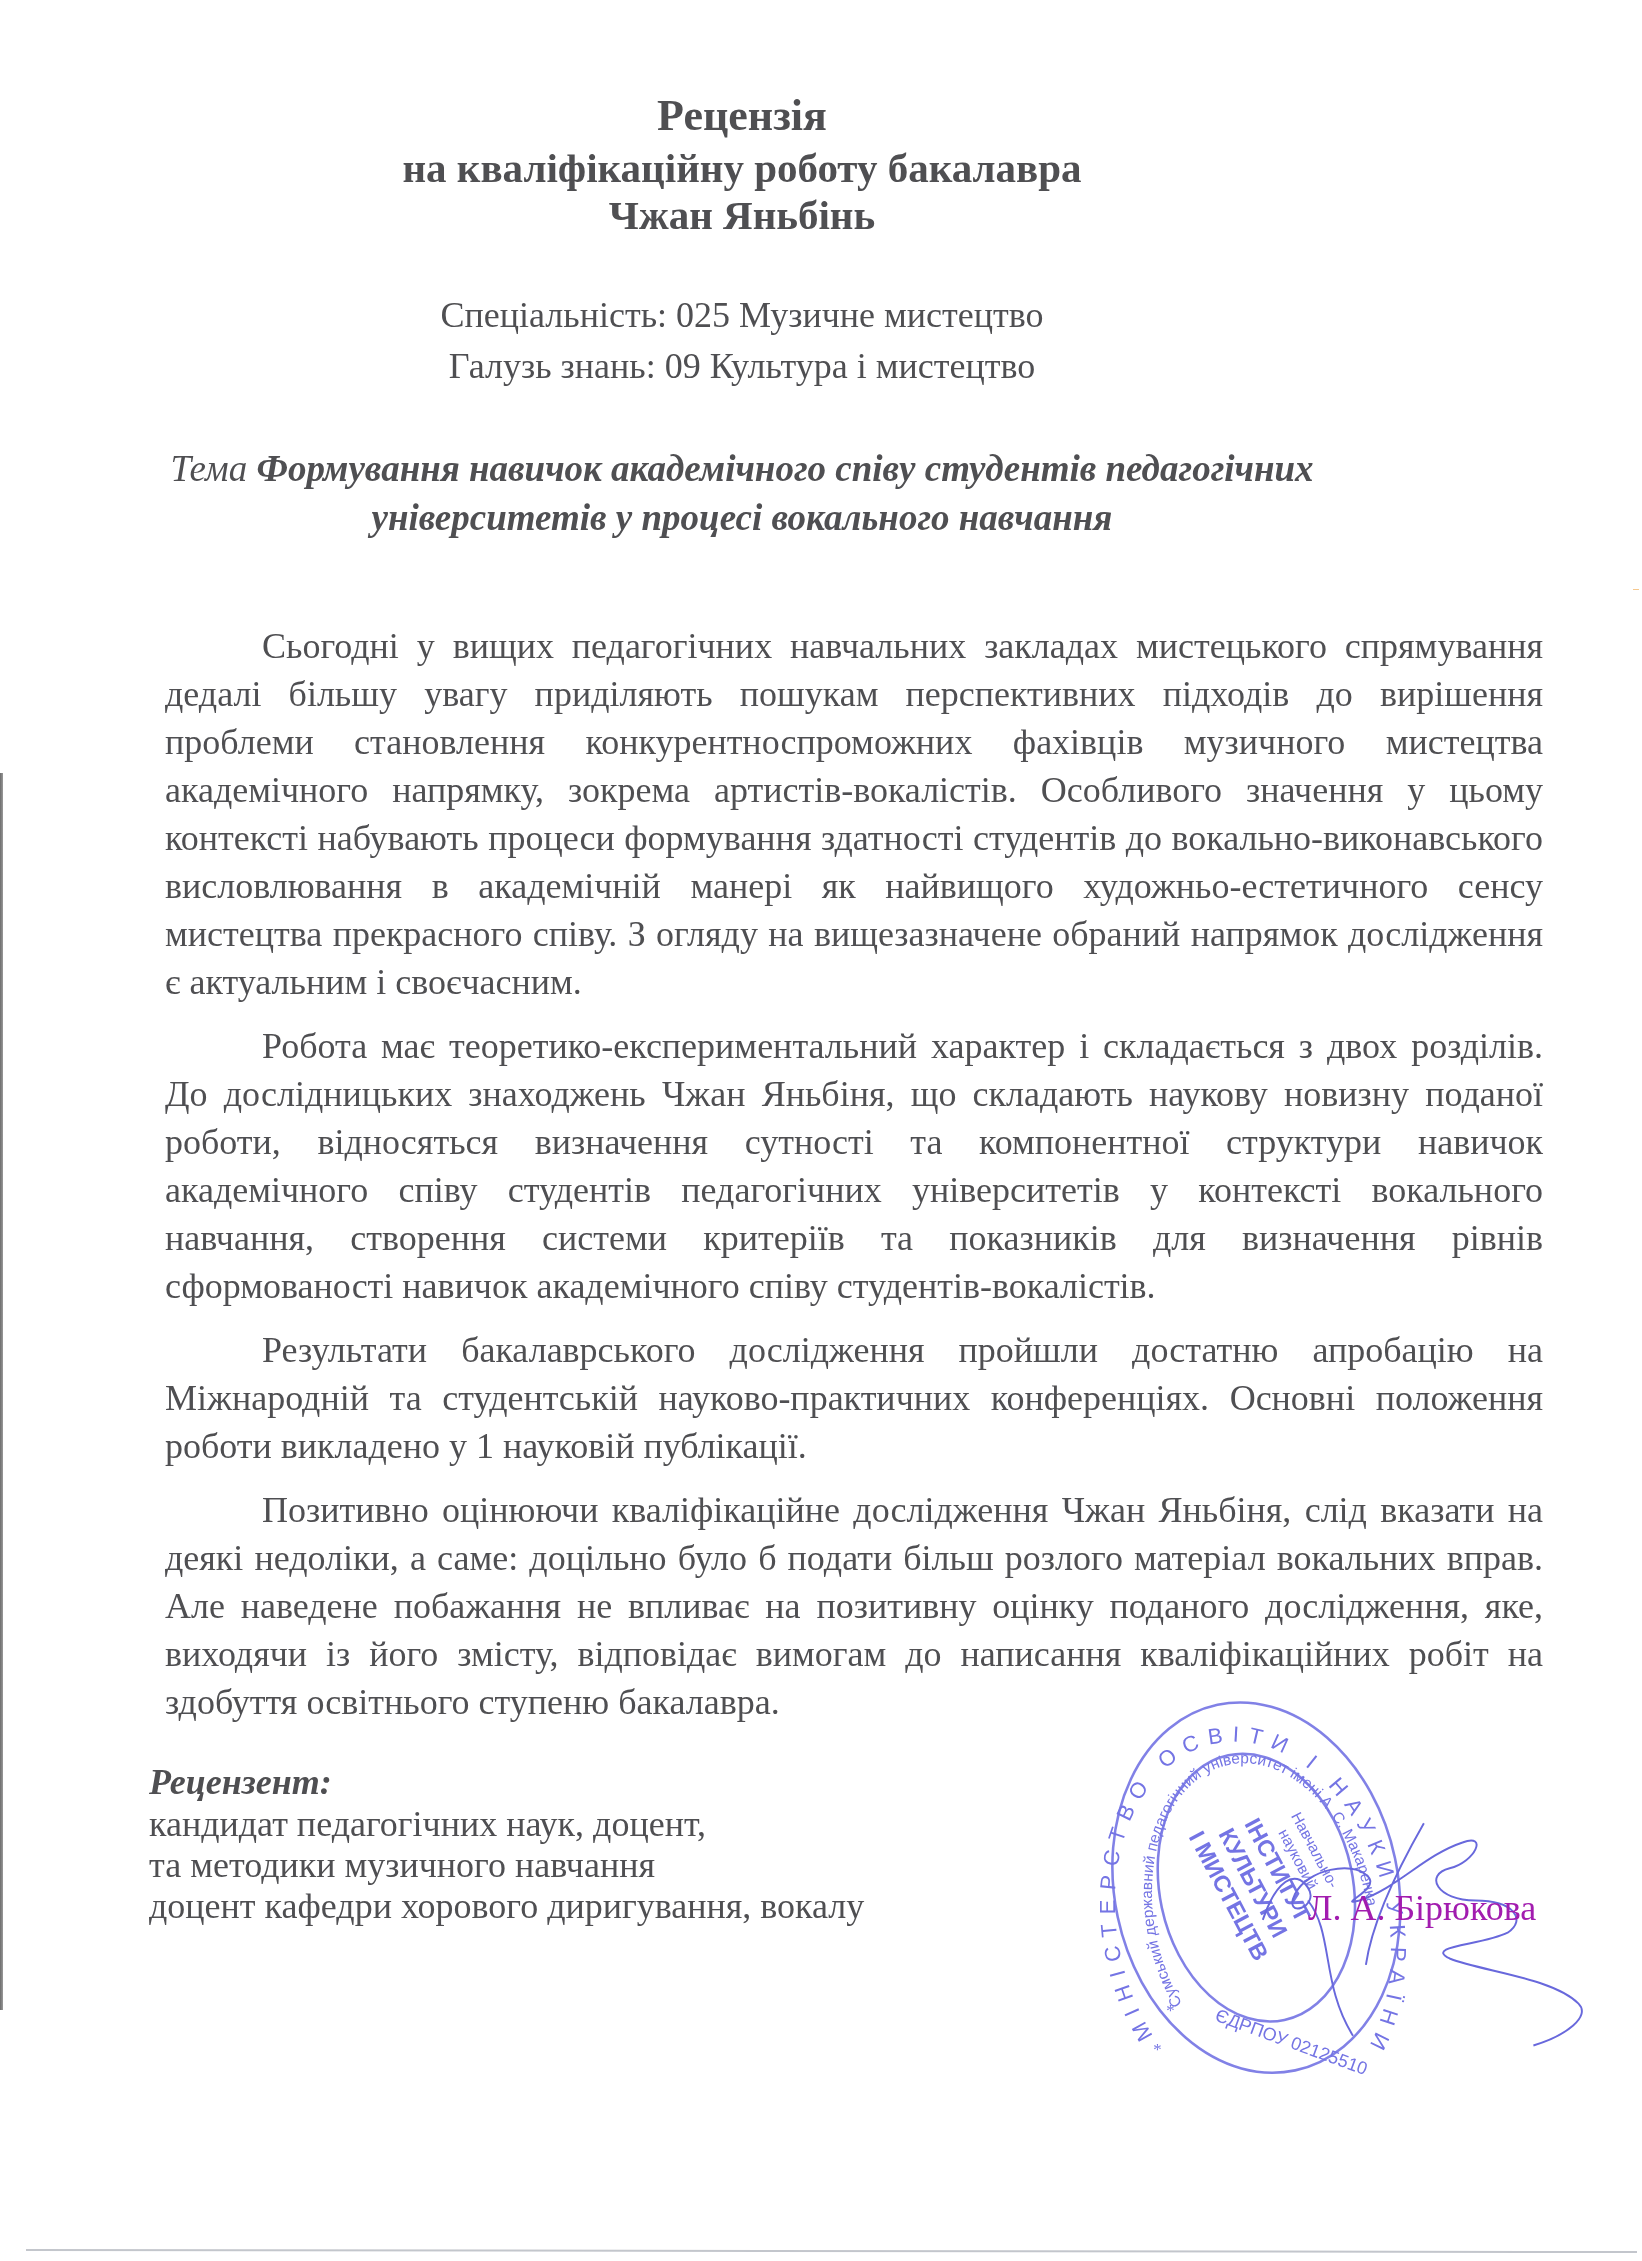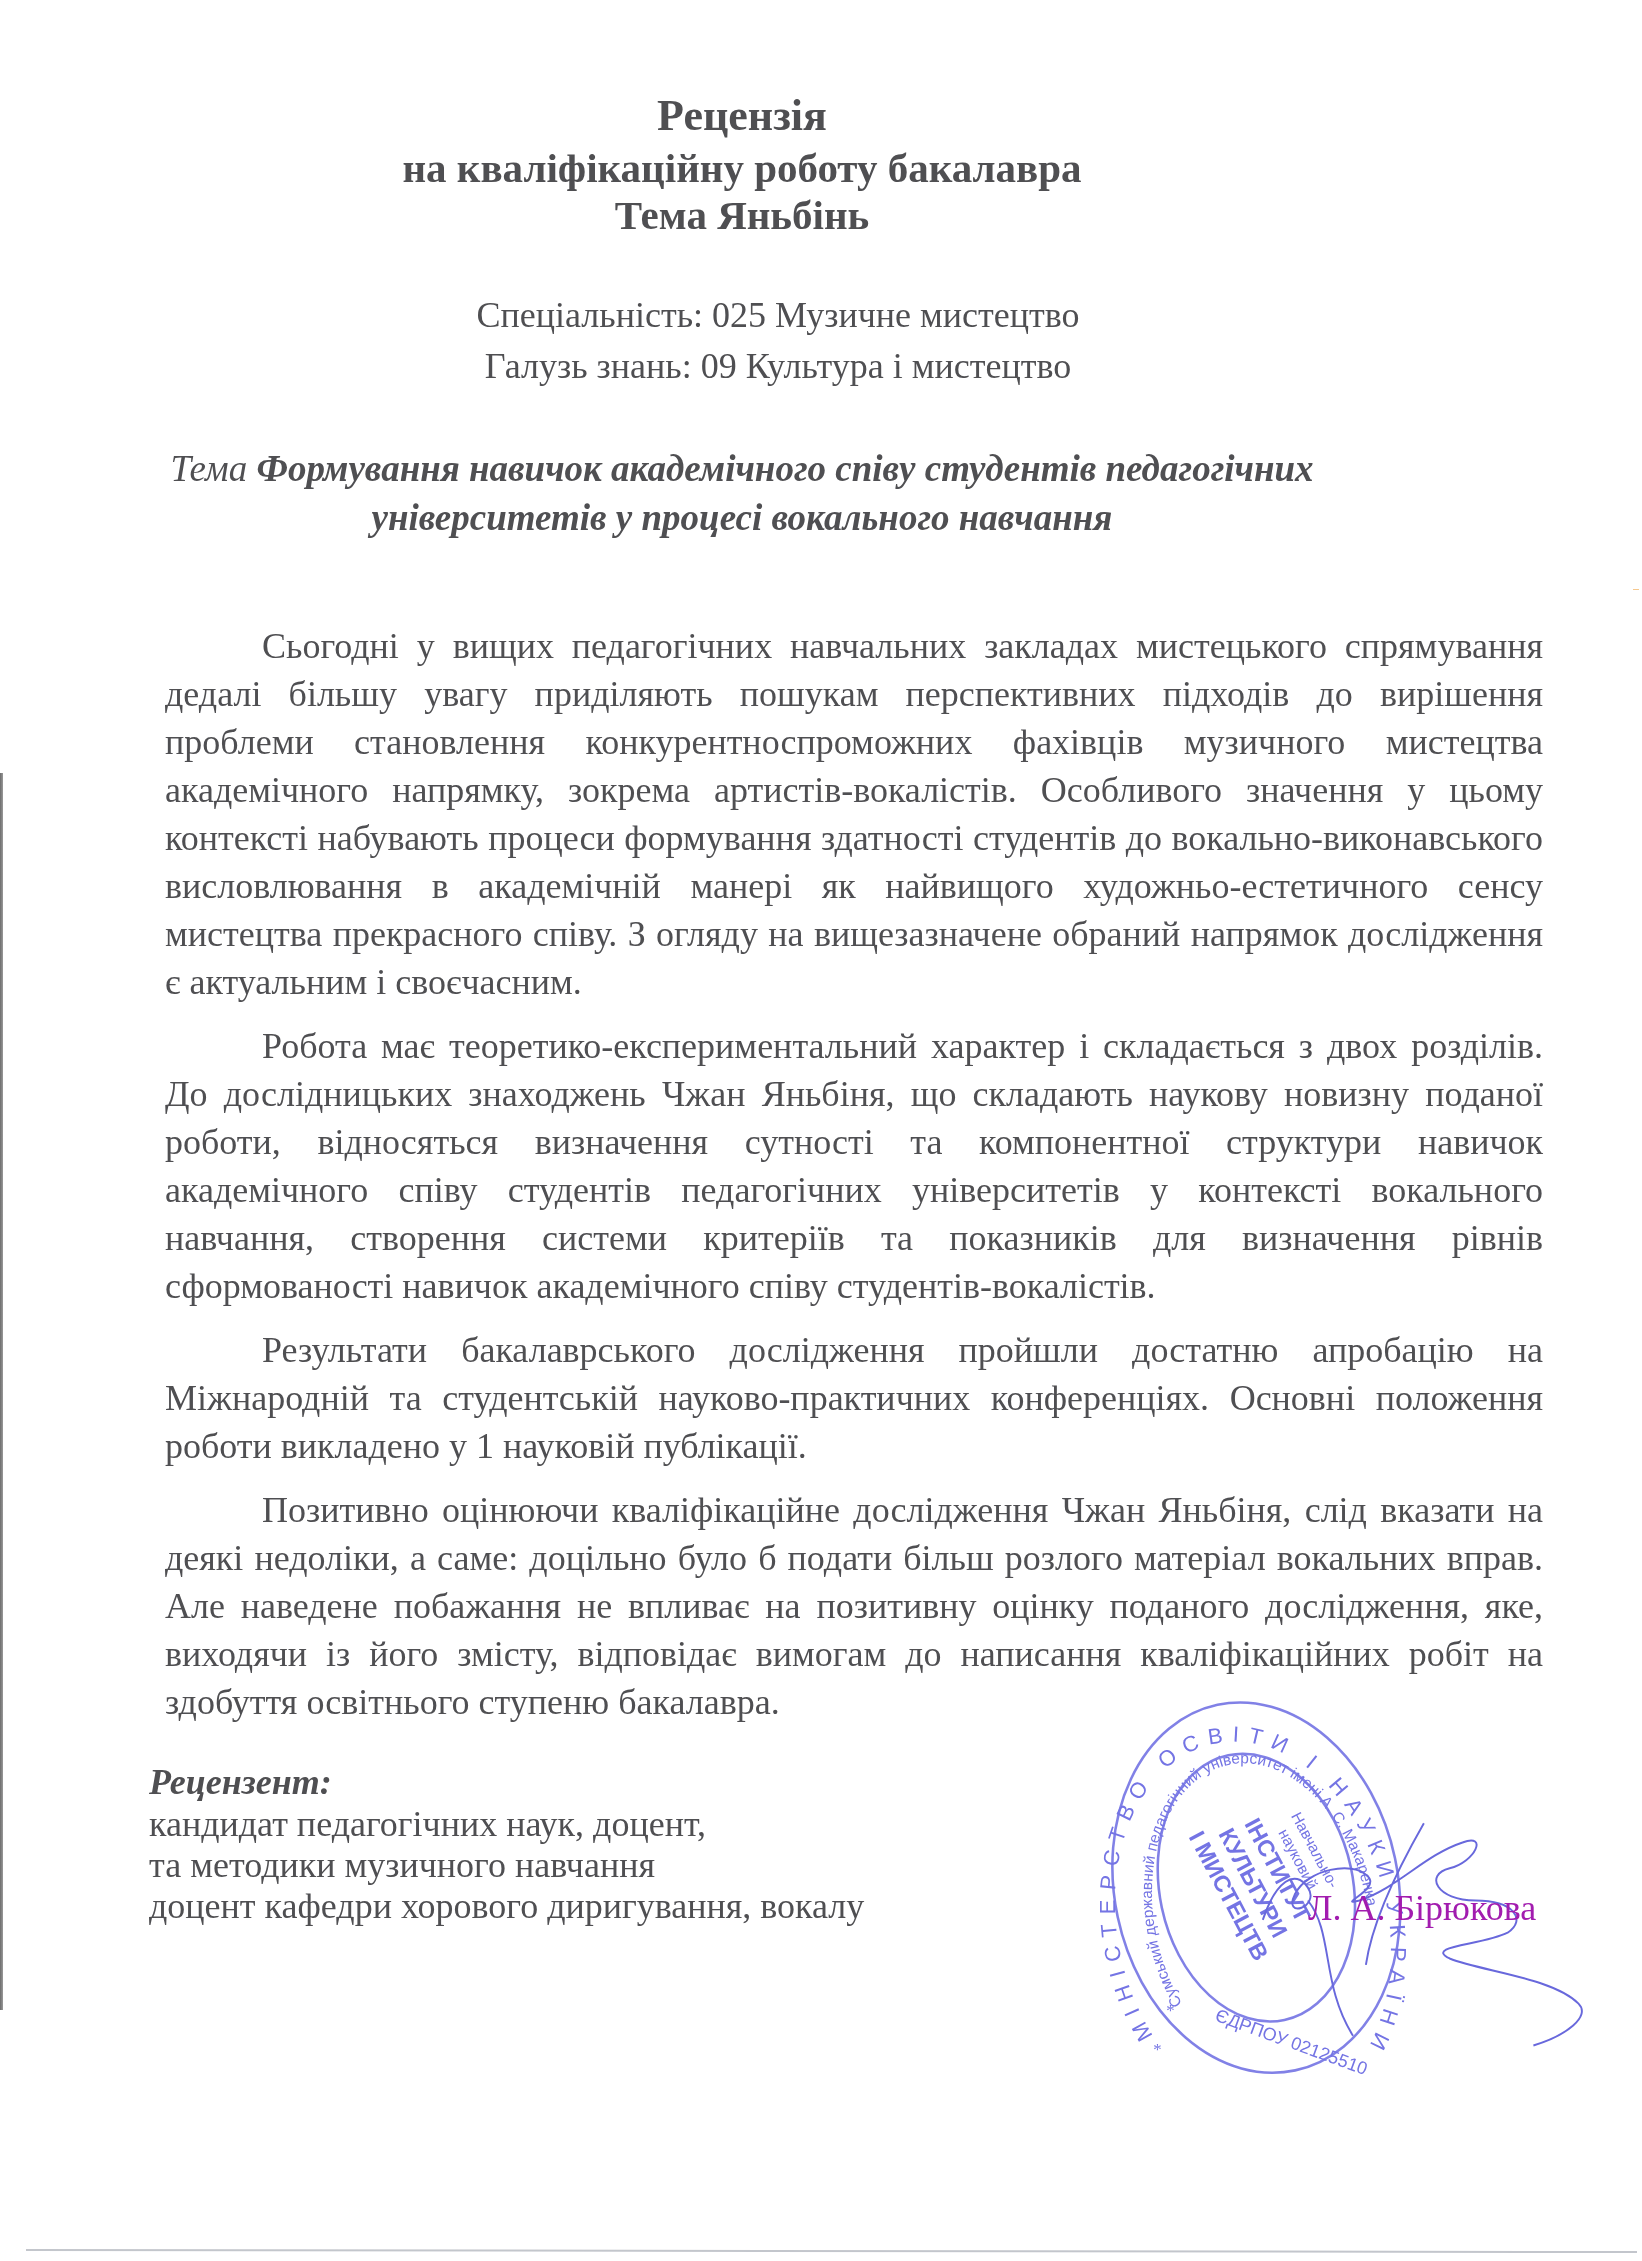--- a/index.html
+++ b/index.html
@@ -19,21 +19,21 @@
   }
   .scan-speck {
     position: absolute; left: 1633px; top: 589px; width: 6.4px; height: 1.3px;
     background: #f2b15c; opacity: .7;
   }
   .center { position: absolute; left: 0; width: 1484px; text-align: center; white-space: nowrap; }
   .title { font-weight: bold; font-size: 41px; line-height: 52px; }
   #t1 { top: 90px; font-size: 44px; }
   #t2 { top: 142px; }
   #t3 { top: 189px; }
-  .spec { font-size: 36px; line-height: 48px; margin-left: 36px; }
+  .spec { font-size: 36px; line-height: 48px; }
   #s1 { top: 291px; }
   #s2 { top: 342px; }
   .theme { font-size: 37px; line-height: 49px; font-style: italic; }
   #th1 { top: 444px; }
   #th2 { top: 493px; }
   .theme b { font-weight: bold; }
 
   .body-text {
     position: absolute; left: 149px; top: 606px; width: 1410px;
     font-size: 36px; line-height: 48px; text-align: justify;
@@ -55,21 +55,21 @@
 </style>
 </head>
 <body>
 
 <div class="scan-edge-left"></div>
 <div class="scan-edge-bottom"></div>
 <div class="scan-speck"></div>
 
 <div id="t1" class="center title">Рецензія</div>
 <div id="t2" class="center title">на кваліфікаційну роботу бакалавра</div>
-<div id="t3" class="center title">Тема Яньбінь</div>
+<div id="t3" class="center title">Чжан Яньбінь</div>
 
 <div id="s1" class="center spec">Спеціальність: 025 Музичне мистецтво</div>
 <div id="s2" class="center spec">Галузь знань: 09 Культура і мистецтво</div>
 
 <div id="th1" class="center theme">
   <span>Тема</span>
   <b>Формування навичок академічного співу студентів педагогічних</b>
 </div>
 <div id="th2" class="center theme">
   <b>університетів у процесі вокального навчання</b>

